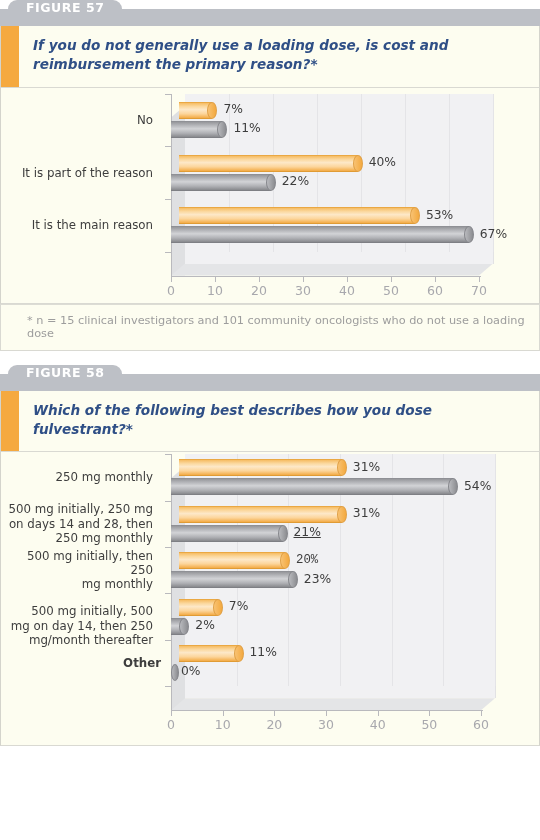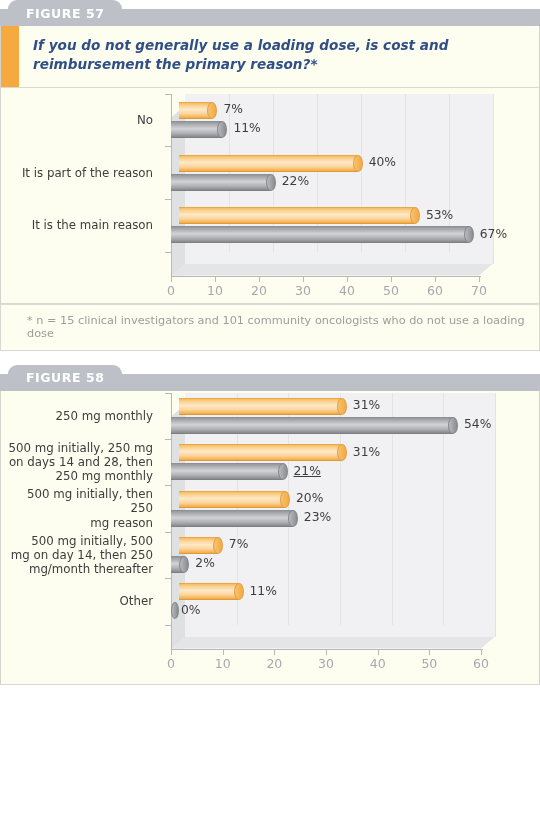--- a/index.html
+++ b/index.html
@@ -13,21 +13,21 @@
   .figure{position:relative;width:540px;}
   
   .tab-row{position:relative;height:26px;}
   .tab-bar{
     position:absolute;left:0;right:0;bottom:0;height:17px;background:#bdc0c6;
   }
   .tab{
     position:absolute;left:8px;top:0;height:26px;
     background:#bdc0c6;border-radius:9px 9px 0 0;
     padding:0 18px 0 18px;
-    display:flex;align-items:center;
+    display:flex;
   }
   .tab span{
     color:#ffffff;font-size:12.5px;font-weight:bold;letter-spacing:.55px;
   }
   
   .qband{
     position:relative;background:#fdfdf0;
     border-left:1px solid #d4d4cc;border-right:1px solid #d4d4cc;
     border-bottom:1px solid #d9d9d2;
     display:flex;align-items:stretch;
@@ -207,20 +207,24 @@
 
 <div class="figure">
 
   <div class="tab-row">
     <div class="tab-bar"></div>
     <div class="tab">
       <span>FIGURE 58</span>
     </div>
   </div>
 
+  <div class="qband">
+    <div class="qaccent"></div>
+    <div class="qtext">Which of the following best describes how you dose fulvestrant?*</div>
+  </div>
 
   <div class="chart-panel" style="height:293px;">
     <div class="plotwrap" id="plot58" style="height:293px;">
         <div class="plot-back" style="left: 184px; top: 2px; width: 310px; height: 244px;"></div>
         <div class="plot-side" style="left: 170px; top: 14px; width: 14px; height: 244px; clip-path: polygon(0px 12px, 100% 0px, 100% calc(100% + 0px), 0px 100%);"></div>
         <div class="plot-floor" style="left: 170px; top: 246px; width: 324px; height: 12px; clip-path: polygon(14px 0px, 100% 0px, calc(100% - 14px) 100%, 0px 100%);"></div>
         <div class="gridline" style="left: 235.667px; top: 2px; height: 232px;"></div>
         <div class="gridline" style="left: 287.333px; top: 2px; height: 232px;"></div>
         <div class="gridline" style="left: 339px; top: 2px; height: 232px;"></div>
         <div class="gridline" style="left: 390.667px; top: 2px; height: 232px;"></div>
@@ -268,51 +272,51 @@
         </div>
         <div class="vlabel" style="left: 351.867px; top: 54.1px;">31%</div>
         <div class="bar gray" style="left: 170px; top: 72.6px; height: 17px; width: 116.5px;">
           <div class="body"></div>
           <div class="cap"></div>
         </div>
         <div class="vlabel" style="left: 292.5px; top: 73.1px; text-decoration: underline;">21%</div>
         <div class="tick" style="left: 164px; top: 94.8px; width: 7px; height: 1px;"></div>
         <div class="catlabel" style="width: 152px; left: 0px; top: 96.5px; text-align: right;">
           <div>500 mg initially, then 250</div>
-          <div>mg reason</div>
+          <div>mg monthly</div>
         </div>
         <div class="bar orange" style="left: 177.7px; top: 100px; height: 17px; width: 111.333px;">
           <div class="body"></div>
           <div class="cap"></div>
         </div>
-        <div class="vlabel" style="left: 295.033px; top: 100.5px;">20%</div>
+        <div class="vlabel" style="left: 295.033px; top: 100.5px; font-family: Liberation Mono, monospace;">20%</div>
         <div class="bar gray" style="left: 170px; top: 119px; height: 17px; width: 126.833px;">
           <div class="body"></div>
           <div class="cap"></div>
         </div>
         <div class="vlabel" style="left: 302.833px; top: 119.5px;">23%</div>
         <div class="tick" style="left: 164px; top: 141.2px; width: 7px; height: 1px;"></div>
-        <div class="catlabel" style="width: 152px; left: 0px; top: 143px;">
+        <div class="catlabel" style="width: 152px; left: 0px; top: 152px;">
           <div>500 mg initially, 500</div>
           <div>mg on day 14, then 250</div>
           <div>mg/month thereafter</div>
         </div>
         <div class="bar orange" style="left: 177.7px; top: 146.4px; height: 17px; width: 44.1667px;">
           <div class="body"></div>
           <div class="cap"></div>
         </div>
         <div class="vlabel" style="left: 227.867px; top: 146.9px;">7%</div>
         <div class="bar gray" style="left: 170px; top: 165.4px; height: 17px; width: 18.3333px;">
           <div class="body"></div>
           <div class="cap"></div>
         </div>
         <div class="vlabel" style="left: 194.333px; top: 165.9px;">2%</div>
         <div class="tick" style="left: 164px; top: 187.6px; width: 7px; height: 1px;"></div>
         <div class="tick" style="left: 164px; top: 234px; width: 7px; height: 1px;"></div>
-        <div class="catlabel" style="width: 152px; left: 0px; top: 203.8px;">
+        <div class="catlabel" style="width: 152px; left: 8px; top: 203.8px; font-weight: bold;">
           <div>Other</div>
         </div>
         <div class="bar orange" style="left: 177.7px; top: 192.8px; height: 17px; width: 64.8333px;">
           <div class="body"></div>
           <div class="cap"></div>
         </div>
         <div class="vlabel" style="left: 248.533px; top: 193.3px;">11%</div>
         <div class="bar gray zero" style="left: 170px; top: 211.8px; height: 17px; width: 8px;">
           <div class="cap"></div>
         </div>

